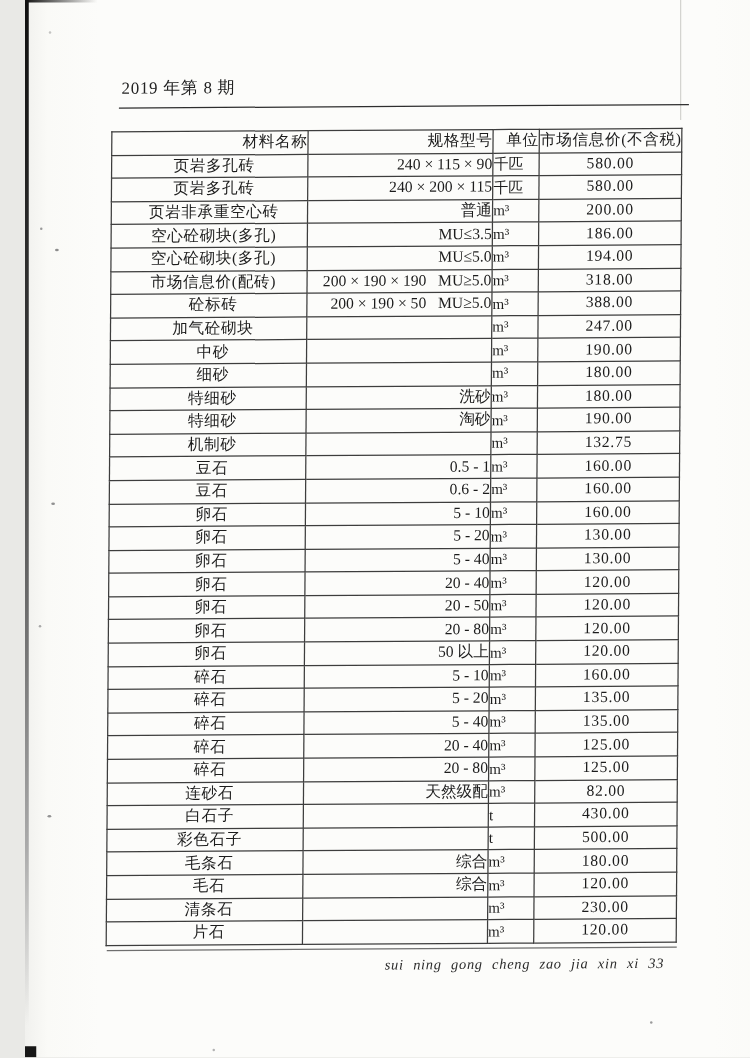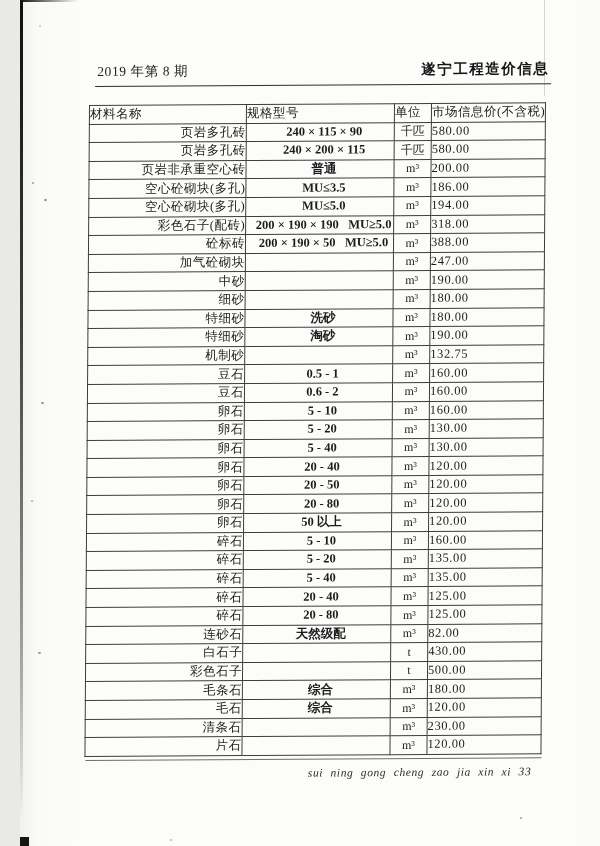--- a/index.html
+++ b/index.html
@@ -57,25 +57,25 @@
     position:absolute; top:105px; left:69px; width:457px;
     border-collapse:collapse; table-layout:fixed;
     border:1.4px solid #272727;
   }
   .price-table th, .price-table td {
     border:1px solid #3d3d3d;
     height:18.6px; line-height:1.05;
     font-size:12.5px; color:#1c1c1c;
     overflow:hidden; white-space:nowrap; padding:0;
   }
-  .price-table th { font-weight:normal; text-align:left; letter-spacing:0.5px; }
-  td.c-name { text-align:right; padding-left:7px; letter-spacing:0.5px; }
-  td.c-spec { text-align:center; padding-left:8px; white-space:pre;font-weight:bold; }
-  td.c-unit { text-align:center; font-size:12px; }
-  td.c-price { letter-spacing:0.6px; }
+  .price-table th { font-weight:normal; text-align:right; letter-spacing:0.5px; }
+  td.c-name { text-align:center; padding-left:7px; letter-spacing:0.5px; }
+  td.c-spec { text-align:right; padding-left:8px; white-space:pre; }
+  td.c-unit { text-align:left; font-size:12px; }
+  td.c-price { text-align:center; letter-spacing:0.6px; }
 
   .table-underline { position:absolute; top:760px; left:70px; width:456px; height:1px; background:#6e6e6e; }
 
   .page-footer {
     position:absolute; top:768px; left:0; width:516px;
     text-align:right; font-style:italic; font-size:11.5px;
     letter-spacing:0.6px; word-spacing:4px; color:#2b2b2b;
   }
 </style>
 </head>
@@ -93,21 +93,20 @@
   <div class="speck s4"></div>
   <div class="speck s5"></div>
   <div class="speck s6"></div>
   <div class="speck s7"></div>
   <div class="speck s8"></div>
 
   <div class="content">
 
     <div class="header">
       <span class="issue-label">2019 年第 8 期</span>
-      <span class="journal-title">遂宁工程造价信息</span>
     </div>
     <div class="header-rule"></div>
 
     <table class="price-table">
       <colgroup>
         <col style="width:157px">
         <col style="width:148px">
         <col style="width:37px">
         <col style="width:114px">
       </colgroup>
@@ -144,21 +143,21 @@
             <td class="c-unit">m³</td>
             <td class="c-price">186.00</td>
           </tr>
           <tr>
             <td class="c-name">空心砼砌块(多孔)</td>
             <td class="c-spec">MU≤5.0</td>
             <td class="c-unit">m³</td>
             <td class="c-price">194.00</td>
           </tr>
           <tr>
-            <td class="c-name">彩色石子(配砖)</td>
+            <td class="c-name">市场信息价(配砖)</td>
             <td class="c-spec">200 × 190 × 190   MU≥5.0</td>
             <td class="c-unit">m³</td>
             <td class="c-price">318.00</td>
           </tr>
           <tr>
             <td class="c-name">砼标砖</td>
             <td class="c-spec">200 × 190 × 50   MU≥5.0</td>
             <td class="c-unit">m³</td>
             <td class="c-price">388.00</td>
           </tr>

